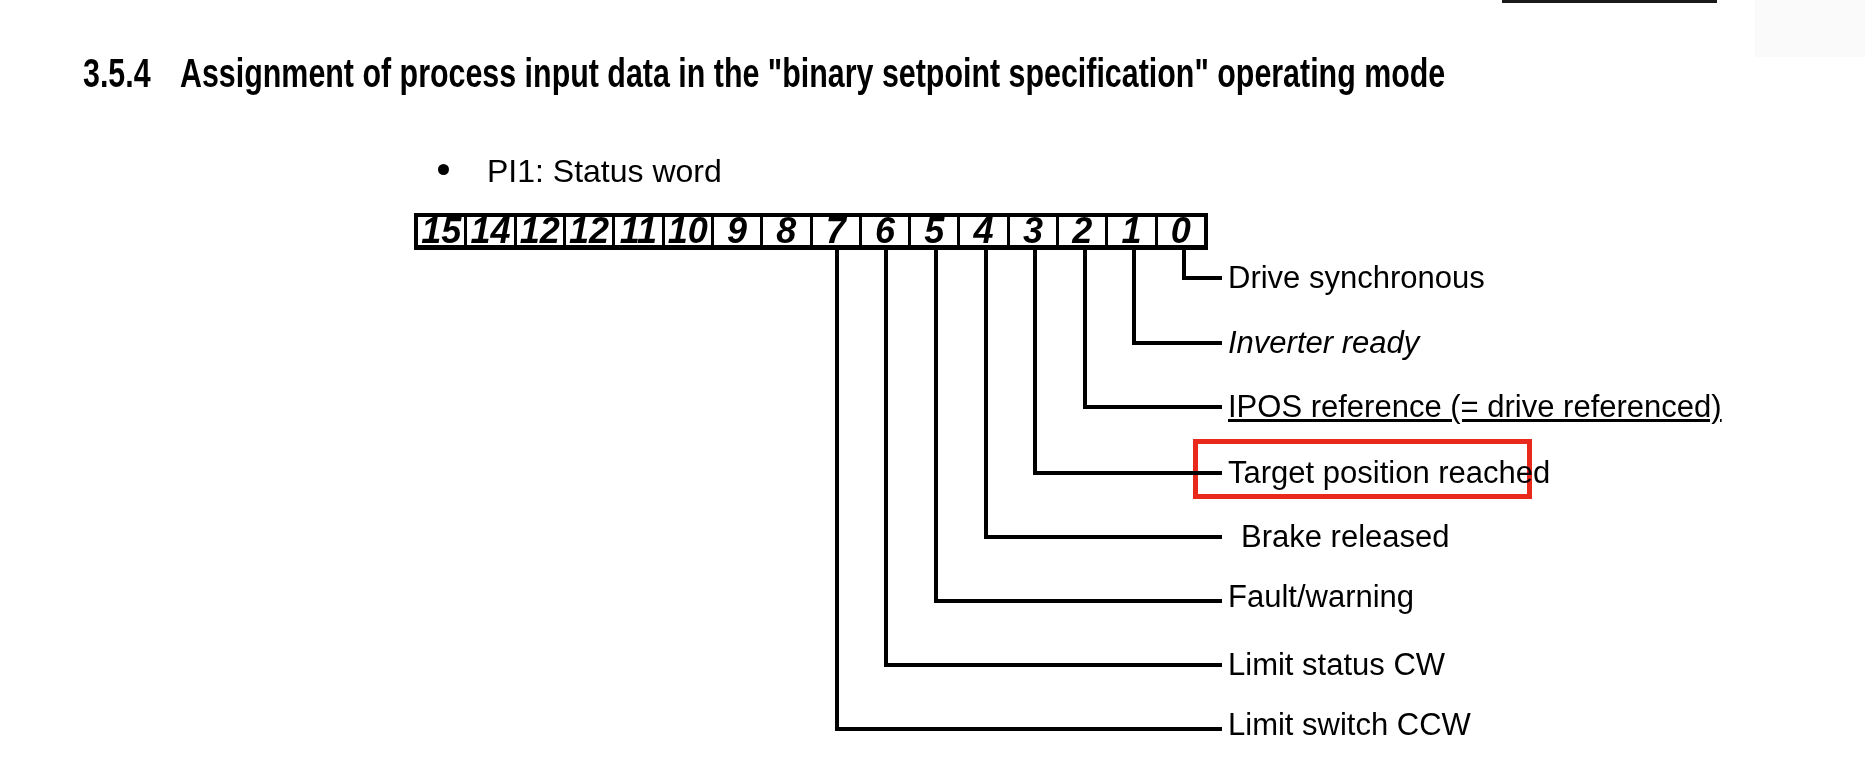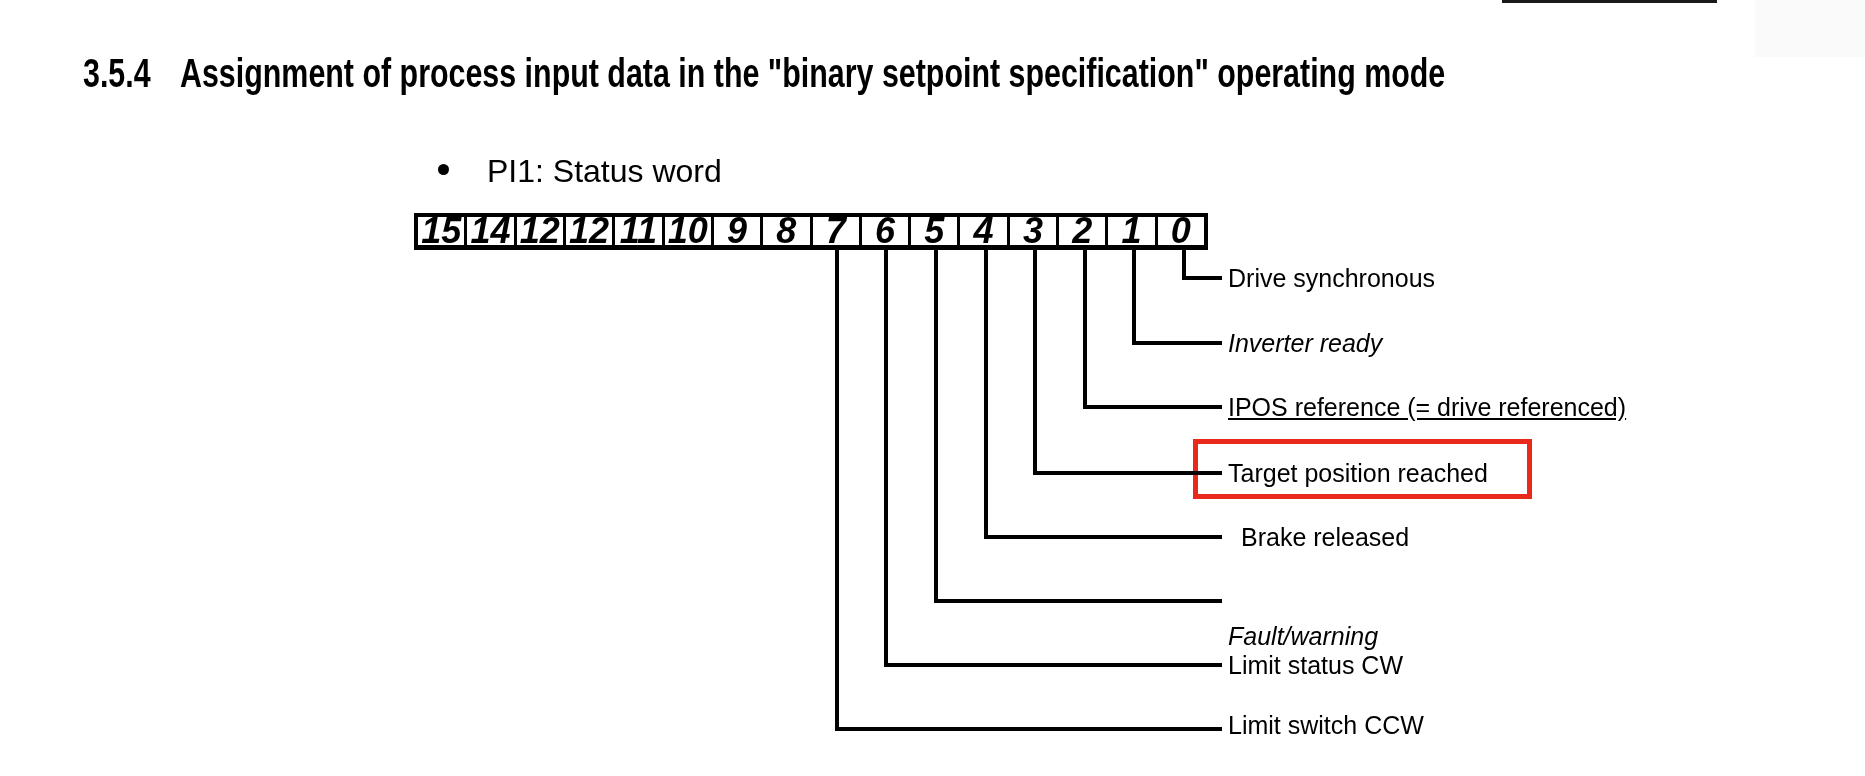--- a/index.html
+++ b/index.html
@@ -68,21 +68,21 @@
   }
 
   
   .vline { width: 4px; background: #000; z-index: 3; }
   .hline { height: 4px; background: #000; z-index: 3; }
 
   
   .bit-label {
     left: 1228px; height: 32px;
     display: flex; align-items: center;
-    font-size: 25px; line-height: 32px; white-space: nowrap;
+    font-size: 31px; line-height: 32px; white-space: nowrap;
     z-index: 2;
   }
 
   
   #highlight-box {
     left: 1193px; top: 439px; width: 339px; height: 60px;
     box-sizing: border-box;
     border: 5px solid #e8291c;
     z-index: 1;
   }
@@ -134,21 +134,21 @@
       <div class="abs hline" style="left: 1083px; top: 405px; width: 139px;"></div>
       <div class="abs bit-label" style="top: 391px; text-decoration: underline;">IPOS reference (= drive referenced)</div>
       <div class="abs vline" style="left: 1033px; top: 250px; height: 225px;"></div>
       <div class="abs hline" style="left: 1033px; top: 471px; width: 189px;"></div>
       <div class="abs bit-label" style="top: 457px;">Target position reached</div>
       <div class="abs vline" style="left: 984px; top: 250px; height: 289px;"></div>
       <div class="abs hline" style="left: 984px; top: 535px; width: 238px;"></div>
       <div class="abs bit-label" style="top: 521px; margin-left: 13px;">Brake released</div>
       <div class="abs vline" style="left: 934px; top: 250px; height: 353px;"></div>
       <div class="abs hline" style="left: 934px; top: 599px; width: 288px;"></div>
-      <div class="abs bit-label" style="top: 620px; font-style: italic;">Fault/warning</div>
+      <div class="abs bit-label" style="top: 581px;">Fault/warning</div>
       <div class="abs vline" style="left: 884px; top: 250px; height: 417px;"></div>
       <div class="abs hline" style="left: 884px; top: 663px; width: 338px;"></div>
       <div class="abs bit-label" style="top: 649px;">Limit status CW</div>
       <div class="abs vline" style="left: 835px; top: 250px; height: 481px;"></div>
       <div class="abs hline" style="left: 835px; top: 727px; width: 387px;"></div>
       <div class="abs bit-label" style="top: 709px;">Limit switch CCW</div>
     </div>
 
 </div>
 

